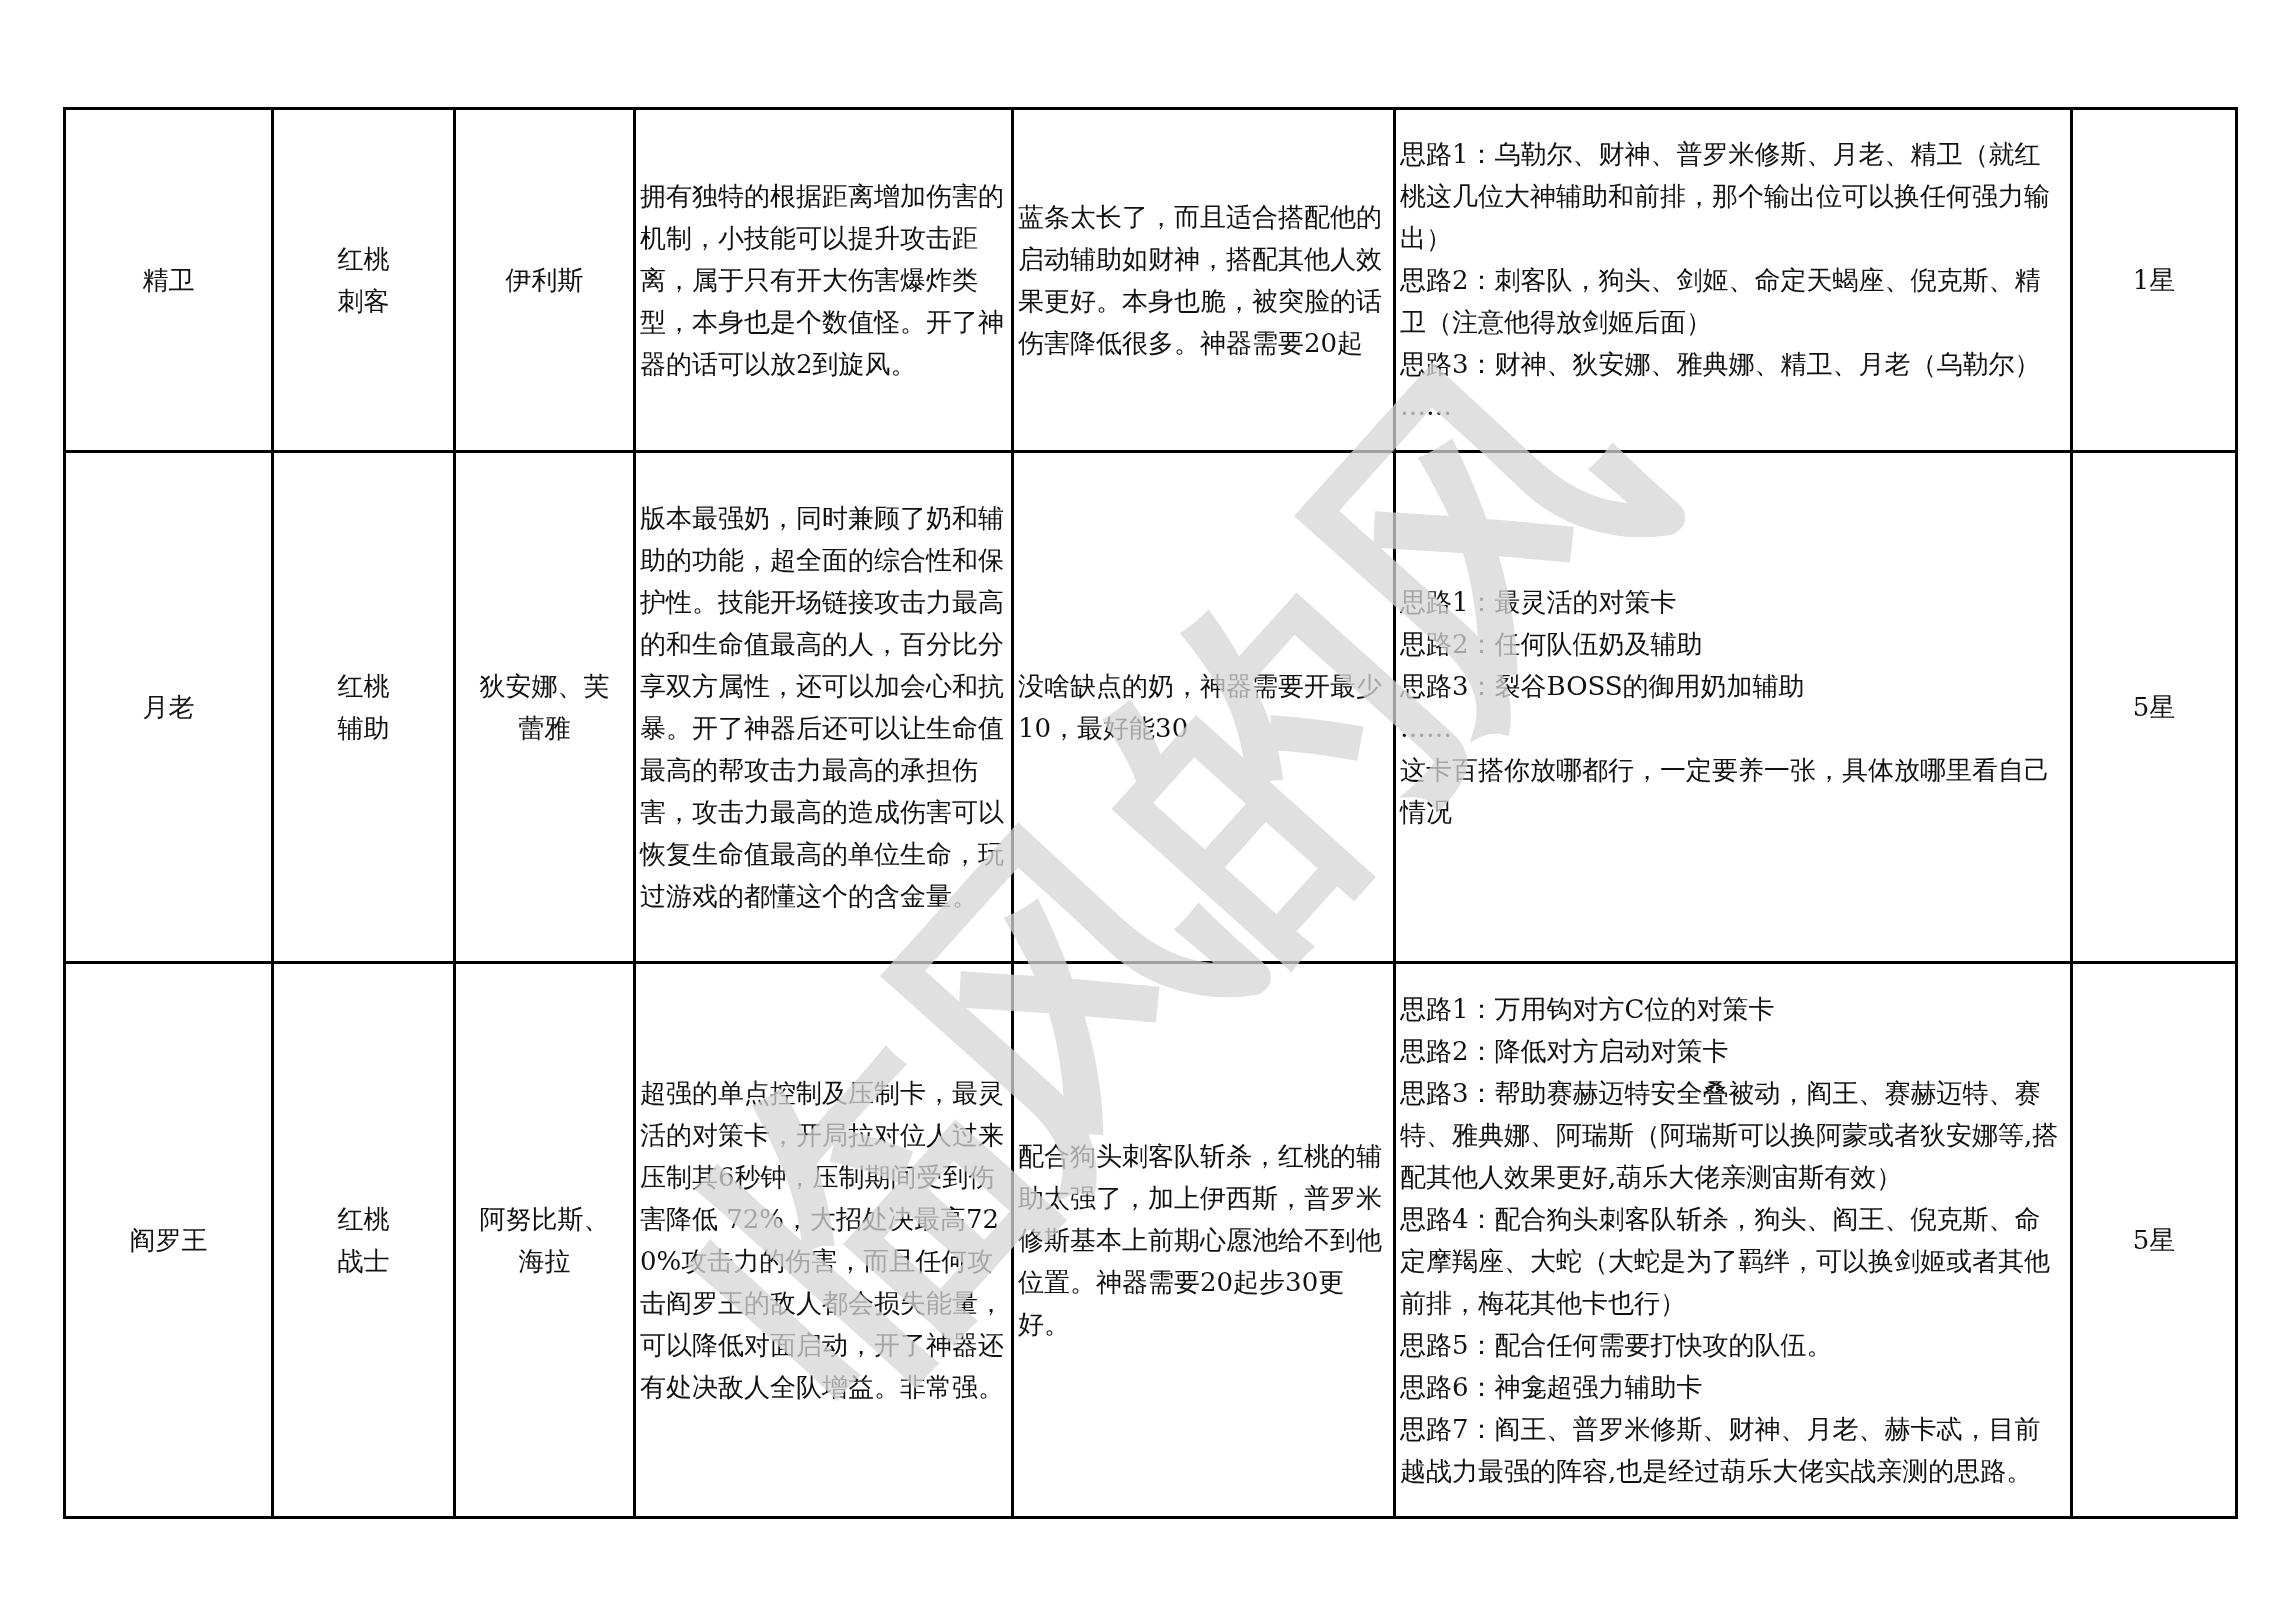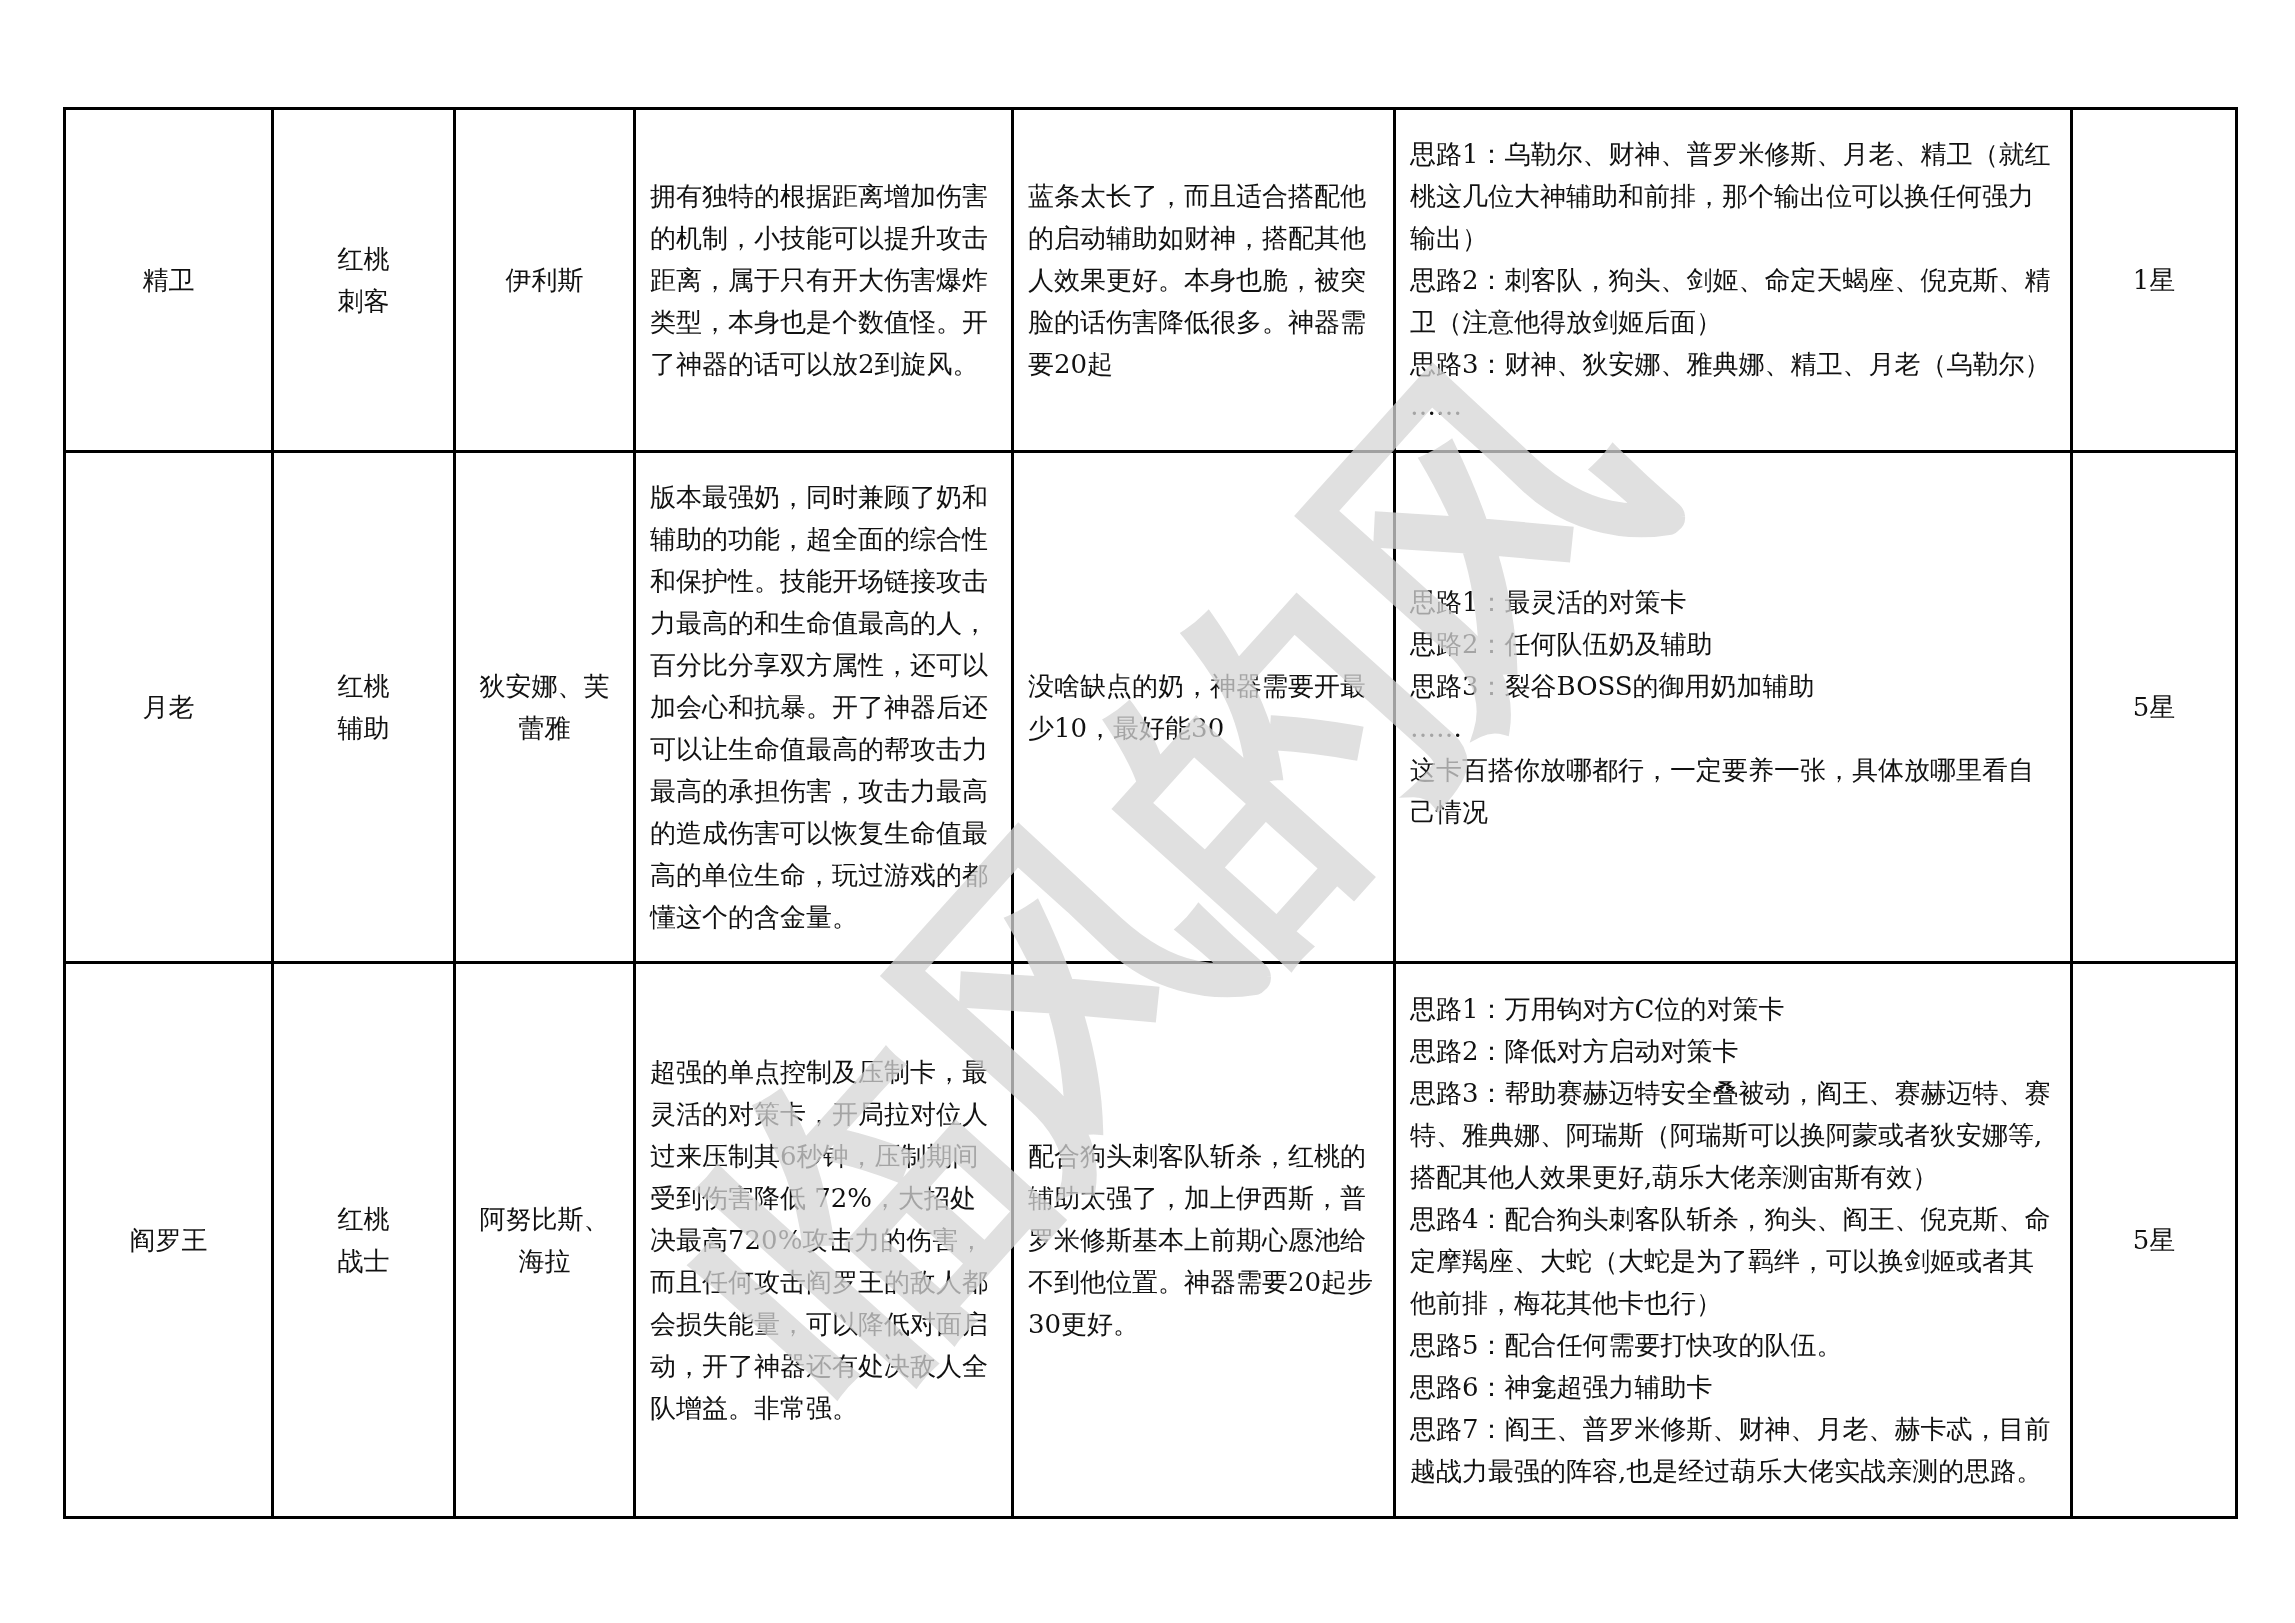--- a/index.html
+++ b/index.html
@@ -25,21 +25,21 @@
       left: 63px;
       top: 107px;
       width: 2171px;
       border-collapse: collapse;
       table-layout: fixed;
       z-index: 1;
     }
     table.card-table td {
       border: 3.1px solid #000000;
       vertical-align: middle;
-      padding: 0 14px;
+      padding: 0 4px;
       font-size: 26px;
       line-height: 42px;
       background: transparent;
       margin-top: 20px;
     }
     table.card-table tr:first-child td { border-top-width: 3.9px; }
     td.center {
       text-align: center;
       font-size: 31px;
       line-height: 43px;

